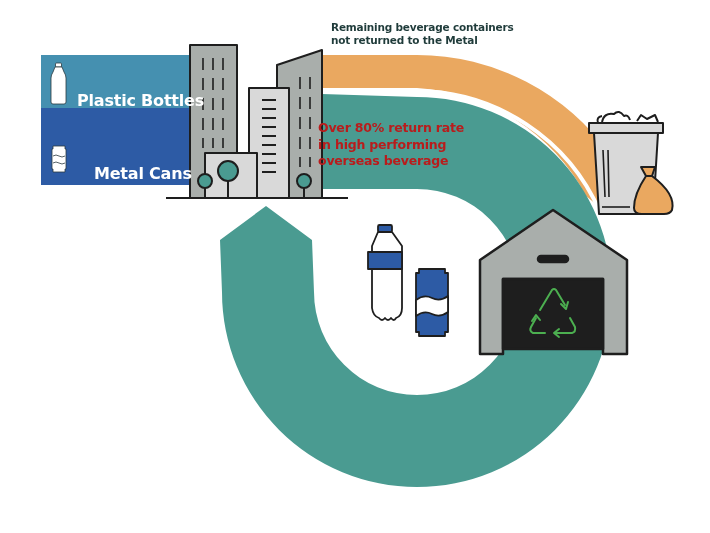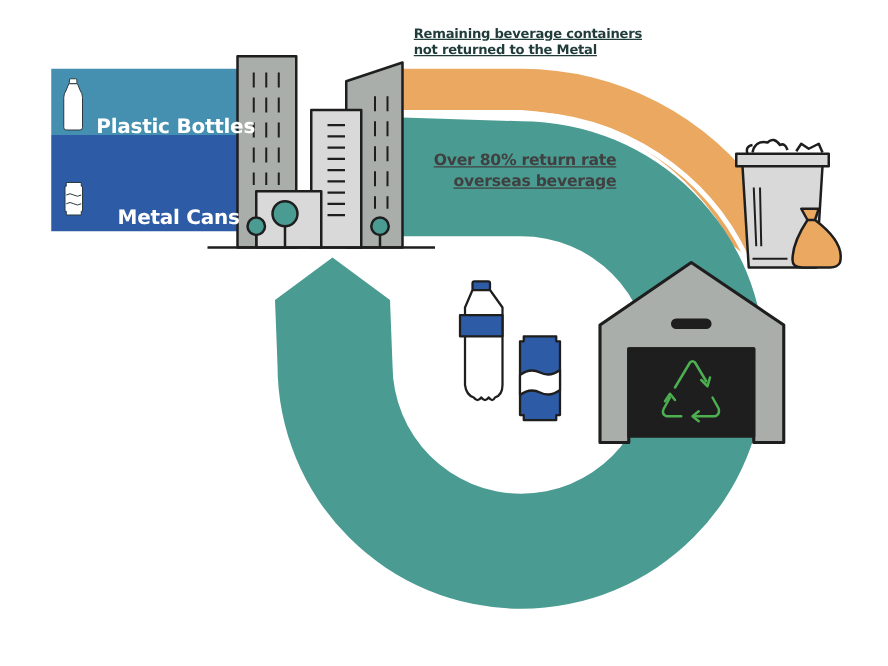--- a/index.html
+++ b/index.html
@@ -3,22 +3,22 @@
 <meta charset="utf-8">
 <style>
   html, body { margin:0; padding:0; background:#ffffff; }
   body { width:710px; height:533px; position:relative; overflow:hidden; font-family:"DejaVu Sans", sans-serif; }
   #stage { position:absolute; left:0; top:0; width:710px; height:533px; }
   .lbl { position:absolute; font-weight:bold; white-space:nowrap; }
   .src-label { color:#ffffff; font-size:16px; letter-spacing:-0.2px; }
   #plastic-label { left:77px; top:91px; }
   #cans-label { left:94px; top:164px;text-align:center; }
   #lost-title { left:331px; top:21px; color:#1f3b3a; font-size:10.5px; line-height:13px; letter-spacing:-0.2px; }
-  #return-title { left:347px; top:120px; color:#404040; font-size:12.5px; line-height:16.5px; letter-spacing:-0.2px;text-align:right; }
-  .line { display:block;text-decoration:underline; }
+  #return-title { left:318px; top:120px; color:#b91c1c; font-size:12.5px; line-height:16.5px; letter-spacing:-0.2px; }
+  .line { display:block; }
 </style>
 </head>
 <body>
 
 <svg id="stage" viewBox="0 0 710 533" xmlns="http://www.w3.org/2000/svg">
 
   <rect x="41" y="55" width="160" height="53" fill="#4590b0"></rect>
   <rect x="41" y="108" width="160" height="77" fill="#2d5ba5"></rect>
 
   <g fill="#ffffff" stroke="#2b3a40" stroke-width="0.8">
@@ -108,14 +108,15 @@
 <div class="lbl src-label" id="plastic-label">Plastic Bottles</div>
 <div class="lbl src-label" id="cans-label">Metal Cans</div>
 
 <div class="lbl" id="lost-title">
   <span class="line">Remaining beverage containers</span>
   <span class="line">not returned to the Metal</span>
 </div>
 
 <div class="lbl" id="return-title">
   <span class="line">Over 80% return rate</span>
+  <span class="line">in high performing</span>
   <span class="line">overseas beverage</span>
 </div>
 
 </body></html>

